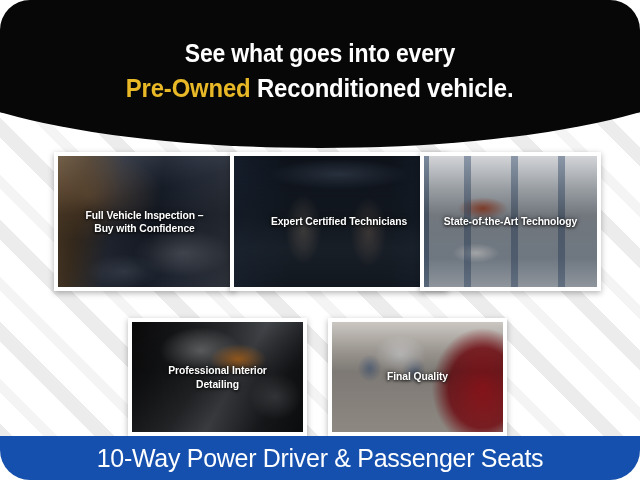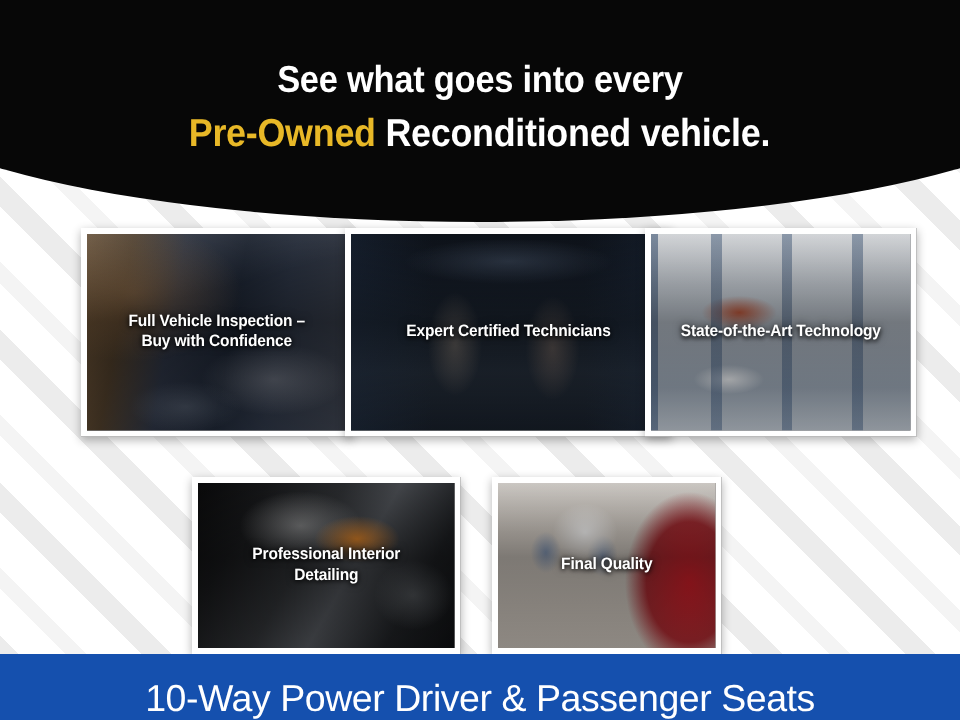--- a/index.html
+++ b/index.html
@@ -20,20 +20,21 @@
         #ffffff 0px,
         #ffffff 26px,
         #ececec 26px,
         #ececec 40px,
         #ffffff 40px,
         #ffffff 62px,
         #f4f4f4 62px,
         #f4f4f4 72px
       );
     overflow:hidden;
+    border-radius:30px;
   }
 
   
   #header {
     position:absolute; top:-60px; left:-90px;
     width:820px; height:208px;
     background:#070707;
     border-bottom-left-radius:50% 46%;
     border-bottom-right-radius:50% 46%;
     z-index:5;
@@ -83,23 +84,23 @@
     line-height:13.5px;
     padding:0 5px;
     text-shadow:0 1px 3px rgba(0,0,0,0.9), 0 0 6px rgba(0,0,0,0.75);
     letter-spacing:-0.1px;
   }
   .card .cap span { display:block; transform:scaleX(0.94); }
 
   
   #card-1 { left:30px;  top:152px; width:181px; height:139px;margin-left:24px; }
   #card-2 { left:230px; top:152px; width:218px; height:139px; }
-  #card-3 { left:430px; top:152px; width:181px; height:139px;padding-left:30px; }
+  #card-3 { left:420px; top:152px; width:181px; height:139px;padding-left:30px; }
   #card-4 { left:128px; top:318px; width:179px; height:118px;padding-left:19px; }
-  #card-5 { left:328px; top:318px; width:153px; height:118px; }
+  #card-5 { left:328px; top:318px; width:179px; height:118px; }
 
   
   .ph1 {
     background:
       radial-gradient(ellipse 60% 50% at 18% 30%, rgba(150,110,70,0.55) 0%, rgba(0,0,0,0) 70%),
       linear-gradient(100deg, #6b5236 0%, #4a3a28 16%, #2a3140 34%, #1d2533 55%, #2b3342 72%, #3a3f4a 100%),
       linear-gradient(#30343c,#30343c);
   }
   .ph1::after {
     content:""; position:absolute; inset:0;
@@ -161,21 +162,21 @@
       radial-gradient(ellipse 10% 18% at 48% 44%, rgba(70,110,170,0.50) 0%, rgba(0,0,0,0) 70%),
       linear-gradient(180deg, rgba(255,255,255,0.25) 0%, rgba(0,0,0,0) 30%);
   }
 
   
   #banner {
     position:absolute;
     left:0; bottom:0;
     width:640px; height:44px;
     background:#1550ae;
-    display:flex; align-items:flex-end; justify-content:center;
+    display:flex; align-items:center; justify-content:center;
     z-index:20;
   }
   #banner-text {
     color:#ffffff;
     font-size:25px;
     line-height:27px;
     letter-spacing:-0.3px;
     white-space:nowrap;
   }
 </style>

